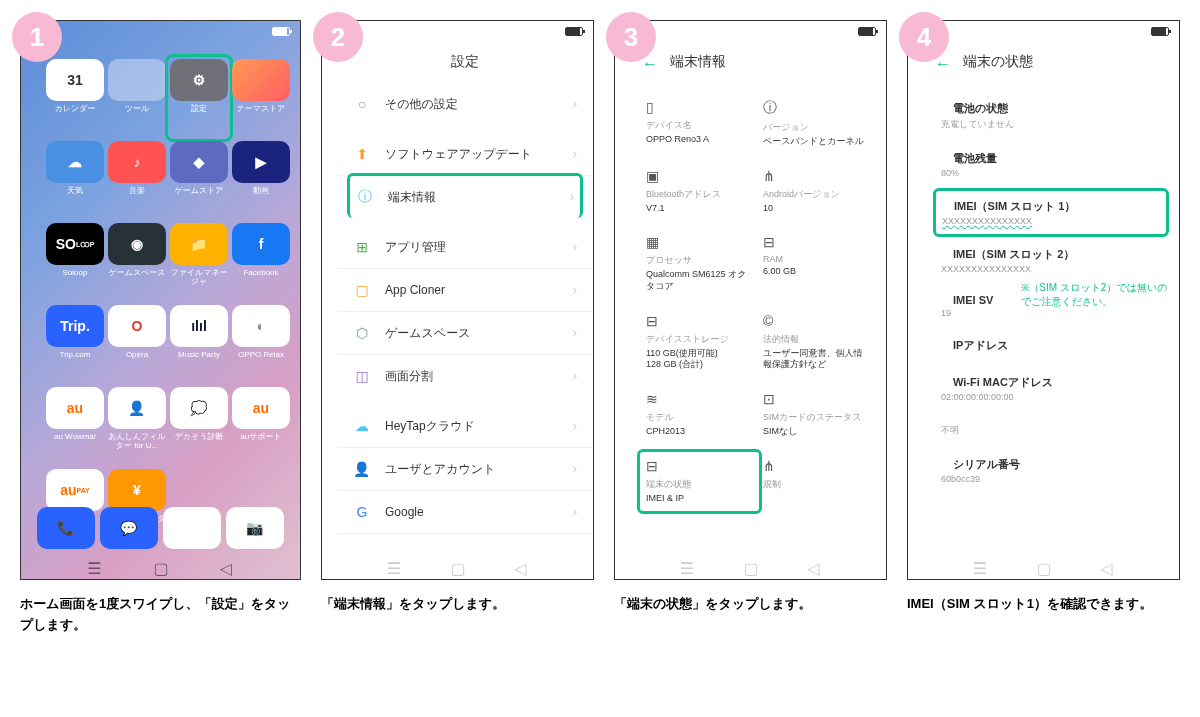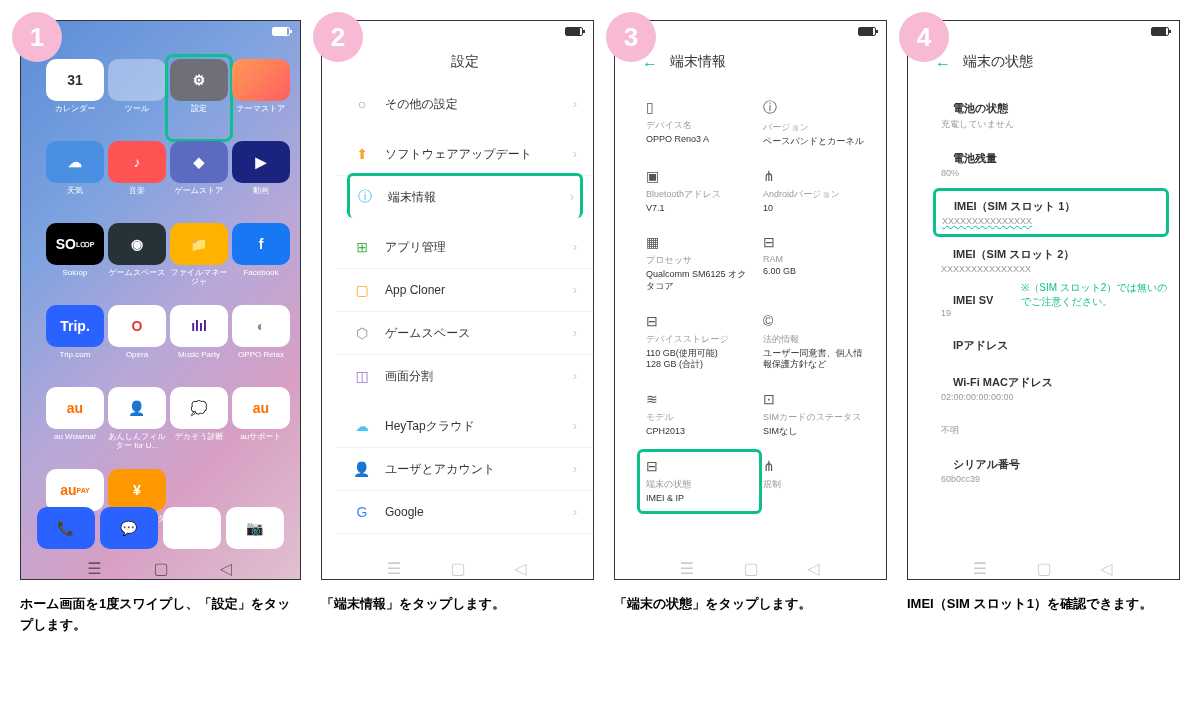--- a/index.html
+++ b/index.html
@@ -125,21 +125,21 @@
           </div>
           <div class="app">
             <div class="app-icon" style="background: rgb(41, 98, 255);">Trip.</div>
             <div class="app-label">Trip.com</div>
           </div>
           <div class="app">
             <div class="app-icon" style="background: rgb(255, 255, 255); color: rgb(229, 57, 53);">O</div>
             <div class="app-label">Opera</div>
           </div>
           <div class="app">
-            <div class="app-icon" style="background: rgb(255, 255, 255); color: #4c1d95;">ılıl</div>
+            <div class="app-icon" style="background: rgb(255, 255, 255); color: #0f172a;">ılıl</div>
             <div class="app-label">Music Party</div>
           </div>
           <div class="app">
             <div class="app-icon" style="background: rgb(255, 255, 255); color: rgb(136, 136, 136);">◐</div>
             <div class="app-label">OPPO Relax</div>
           </div>
           <div class="app">
             <div class="app-icon" style="background: rgb(255, 255, 255); color: rgb(255, 111, 0);">au</div>
             <div class="app-label">au Wowma!</div>
           </div>

